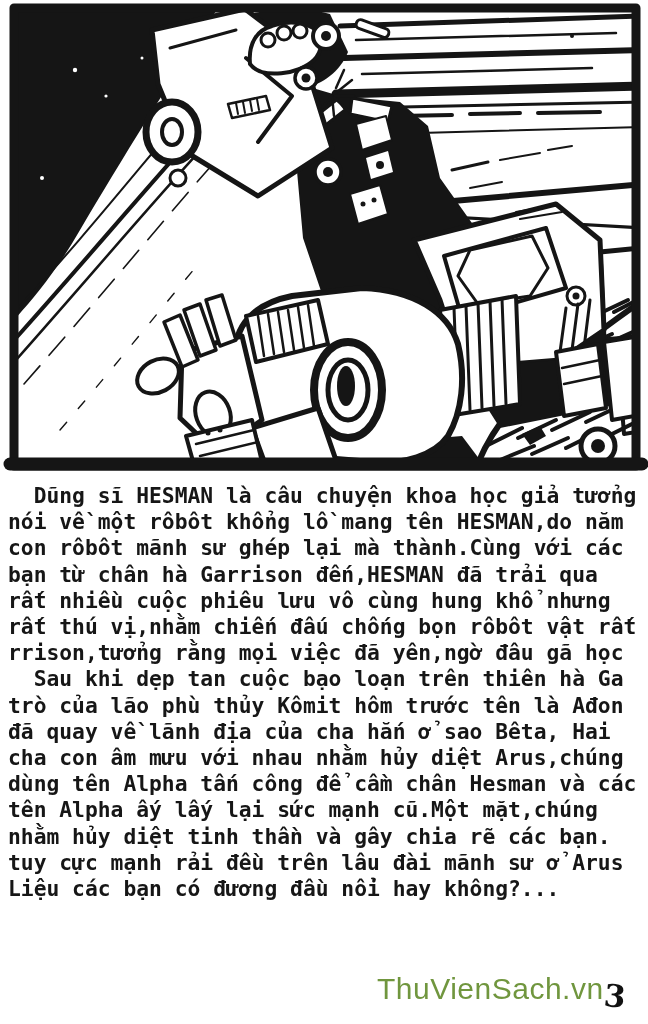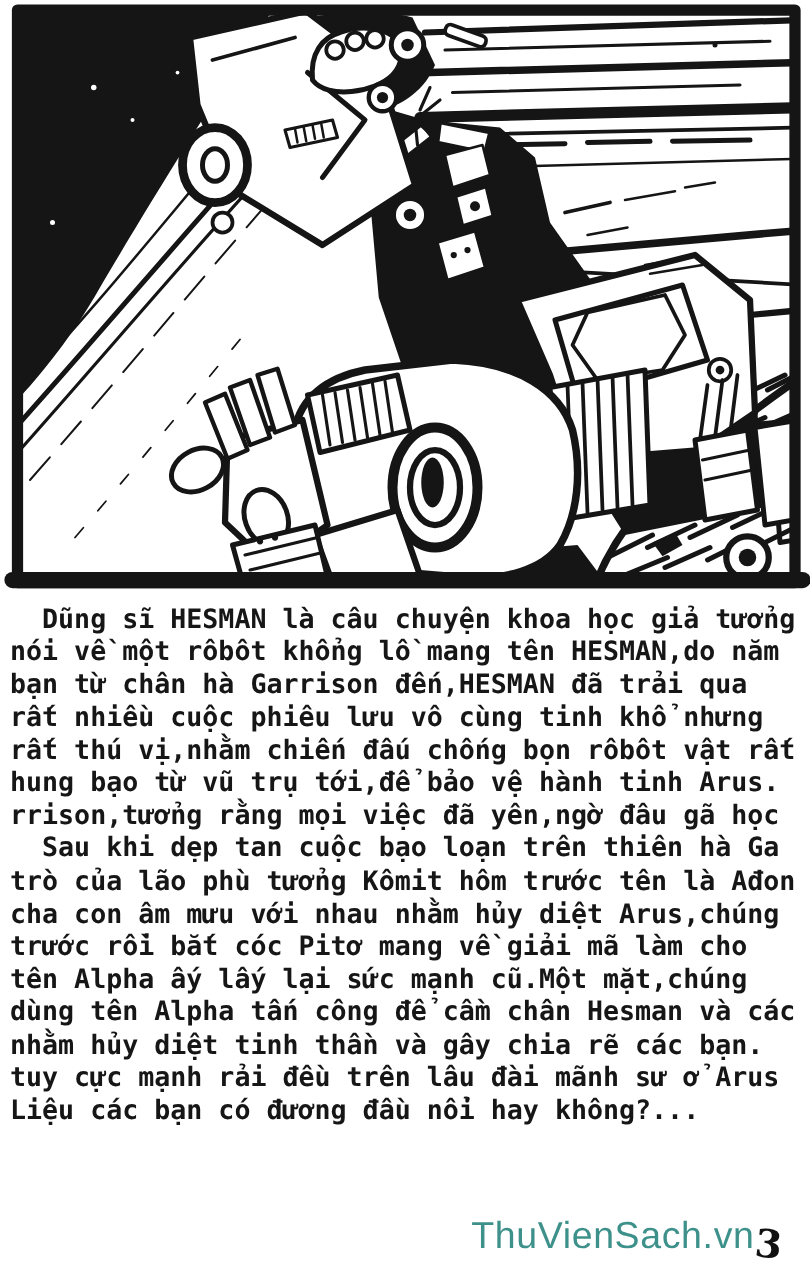--- a/index.html
+++ b/index.html
@@ -20,21 +20,21 @@
     font-size:21.3px;
     line-height:26.2px;
     color:#161616;
     letter-spacing:0;
   }
   .story .line{white-space:pre;}
   .watermark{
     position:absolute;left:377px;top:972px;
     font-family:"Liberation Sans", sans-serif;
     font-size:30px;
-    color:#0f766e;
+    color:#4d7c0f;
     opacity:.8;
     letter-spacing:.5px;
     pointer-events:none;
   }
   .page-number{
     position:absolute;left:604px;top:978px;
     font-family:"DejaVu Serif", serif;
     font-weight:bold;
     font-size:31px;
     color:#111;
@@ -254,31 +254,31 @@
       <g>
         <rect x="14" y="8" width="622" height="458" fill="none" stroke="#151515" stroke-width="9"></rect>
         <line x1="10" y1="464" x2="642" y2="464" stroke="#151515" stroke-width="13"></line>
       </g>
     </svg>
   </div>
 
   <div class="story">
     <div class="line">  Dũng sĩ HESMAN là câu chuyện khoa học giả tưởng</div>
     <div class="line">nói về một rôbôt khổng lồ mang tên HESMAN,do năm</div>
+    <div class="line">con rôbôt mãnh sư ghép lại mà thành.Cùng với các</div>
     <div class="line">bạn từ chân hà Garrison đến,HESMAN đã trải qua</div>
-    <div class="line">rất nhiều cuộc phiêu lưu vô cùng tinh khổ nhưng</div>
+    <div class="line">rất nhiều cuộc phiêu lưu vô cùng hung khổ nhưng</div>
     <div class="line">rất thú vị,nhằm chiến đấu chống bọn rôbôt vật rất</div>
-    <div class="line">hung bạo từ vũ trụ tới,để bảo vệ hành tinh Arus.</div>
     <div class="line">rrison,tưởng rằng mọi việc đã yên,ngờ đâu gã học</div>
     <div class="line">  Sau khi dẹp tan cuộc bạo loạn trên thiên hà Ga</div>
-    <div class="line">trò của lão phù tưởng Kômit hôm trước tên là Ađon</div>
+    <div class="line">trò của lão phù thủy Kômit hôm trước tên là Ađon</div>
+    <div class="line">đã quay về lãnh địa của cha hắn ở sao Bêta, Hai</div>
     <div class="line">cha con âm mưu với nhau nhằm hủy diệt Arus,chúng</div>
-    <div class="line">trước rồi bắt cóc Pitơ mang về giải mã làm cho</div>
+    <div class="line">dùng tên Alpha tấn công để cầm chân Hesman và các</div>
     <div class="line">tên Alpha ấy lấy lại sức mạnh cũ.Một mặt,chúng</div>
-    <div class="line">dùng tên Alpha tấn công để cầm chân Hesman và các</div>
     <div class="line">nhằm hủy diệt tinh thần và gây chia rẽ các bạn.</div>
     <div class="line">tuy cực mạnh rải đều trên lâu đài mãnh sư ở Arus</div>
     <div class="line">Liệu các bạn có đương đầu nổi hay không?...</div>
   </div>
 
   <div class="watermark">ThuVienSach.vn</div>
   <div class="page-number">3</div>
 
 </div>
 

